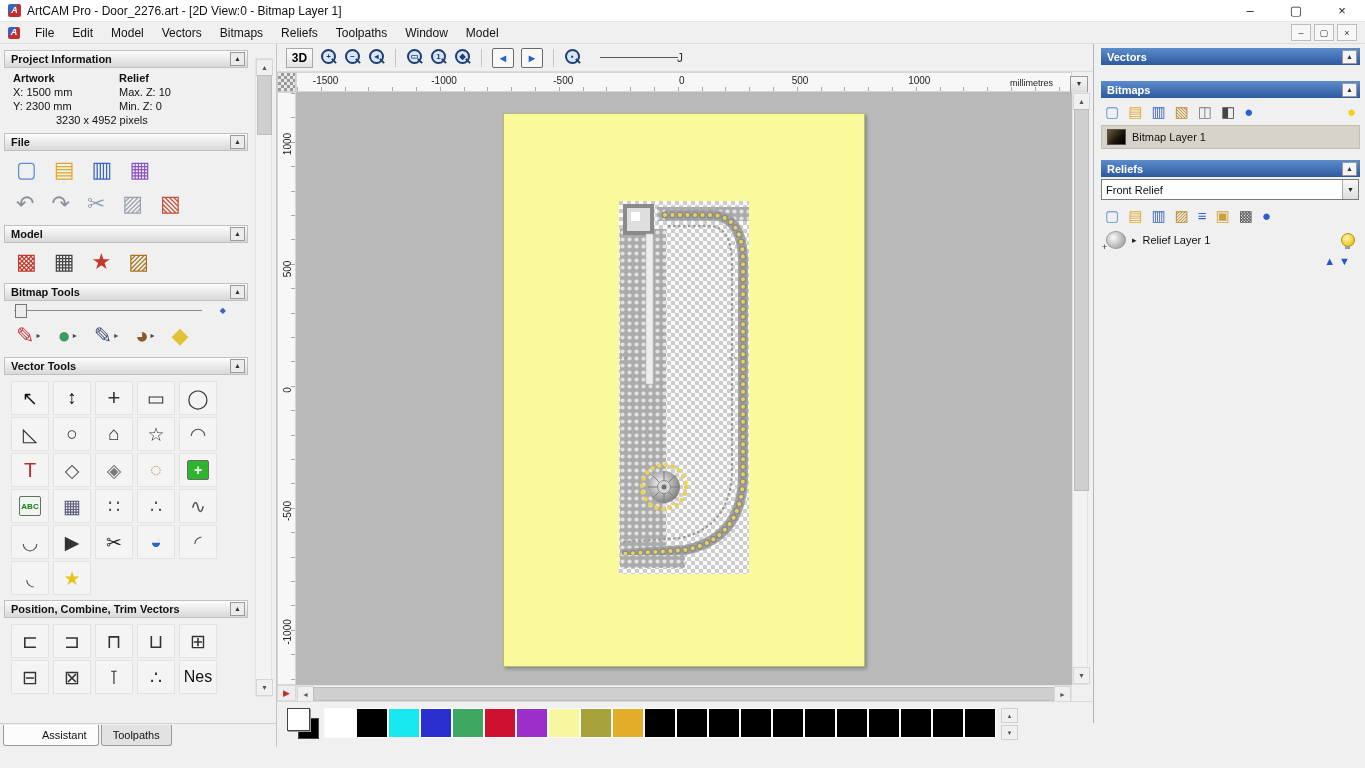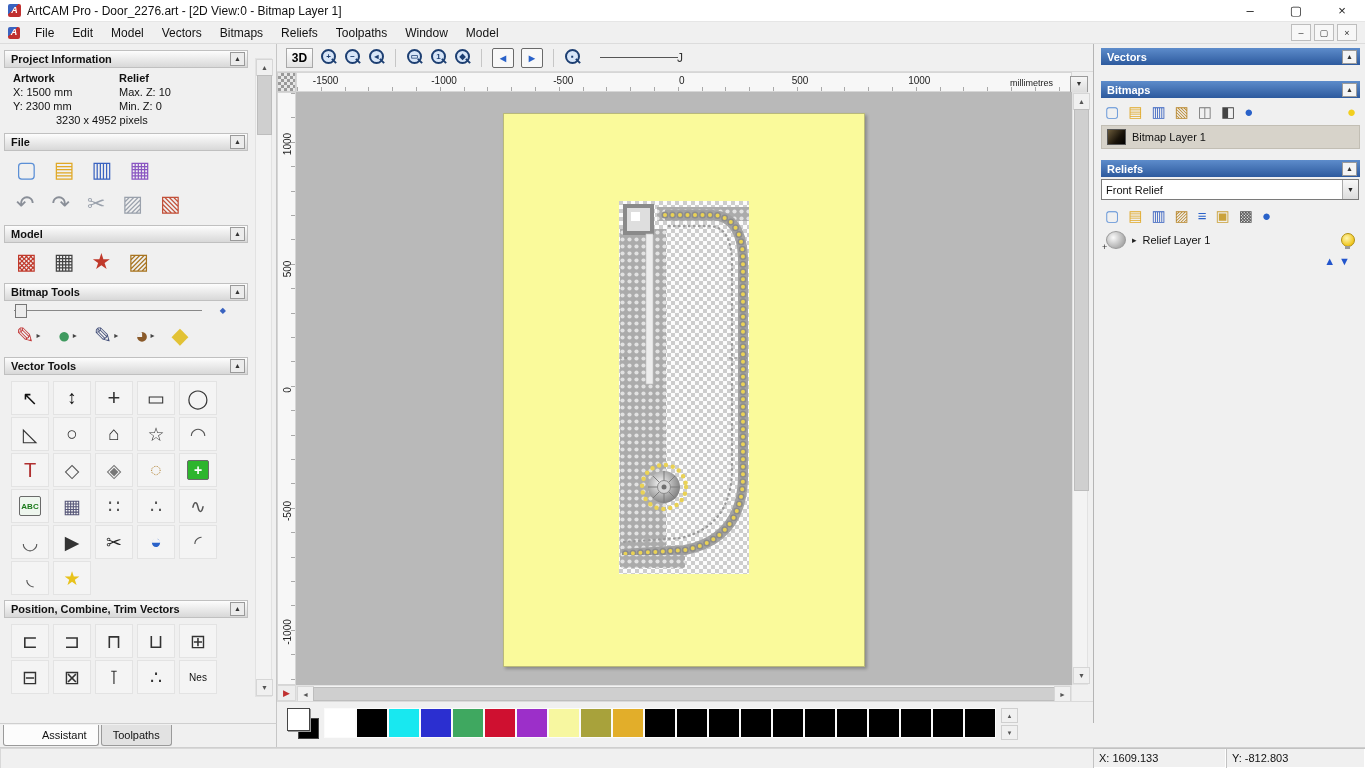--- a/index.html
+++ b/index.html
@@ -309,21 +309,21 @@
       <div class="tool-grid">
           <span class="ticon" style="color: rgb(51, 51, 51);">⊏</span>
           <span class="ticon" style="color: rgb(51, 51, 51);">⊐</span>
           <span class="ticon" style="color: rgb(51, 51, 51);">⊓</span>
           <span class="ticon" style="color: rgb(51, 51, 51);">⊔</span>
           <span class="ticon" style="color: rgb(51, 51, 51);">⊞</span>
           <span class="ticon" style="color: rgb(51, 51, 51);">⊟</span>
           <span class="ticon" style="color: rgb(51, 51, 51);">⊠</span>
           <span class="ticon" style="color: rgb(51, 51, 51);">⊺</span>
           <span class="ticon" style="color: rgb(51, 51, 51);">∴</span>
-          <span class="ticon" style="color: rgb(17, 17, 17); font-size: 10px;">Nes</span>
+          <span class="ticon" style="color: rgb(17, 17, 17); font-size: 16px;">Nes</span>
         </div>
     </div>
 
     <div class="vsb" id="left-scrollbar">
       <span class="sb-btn sb-top">▲</span>
       <span class="sb-thumb" style="top:16px;height:58px;"></span>
       <span class="sb-btn sb-bottom">▼</span>
     </div>
   </aside>
 
@@ -537,19 +537,14 @@
       <span class="spacer"></span>
       <span class="bulb"></span>
     </div>
     <div class="updown-row">
       <span class="ud-btn">▲</span>
       <span class="ud-btn">▼</span>
     </div>
   </aside>
 
 
-  <footer id="statusbar">
-    <span class="st-fill"></span>
-    <span class="st-seg">X: 1609.133</span>
-    <span class="st-seg" style="width:139px;">Y: -812.803</span>
-  </footer>
 
 </div>
 
 </body></html>

